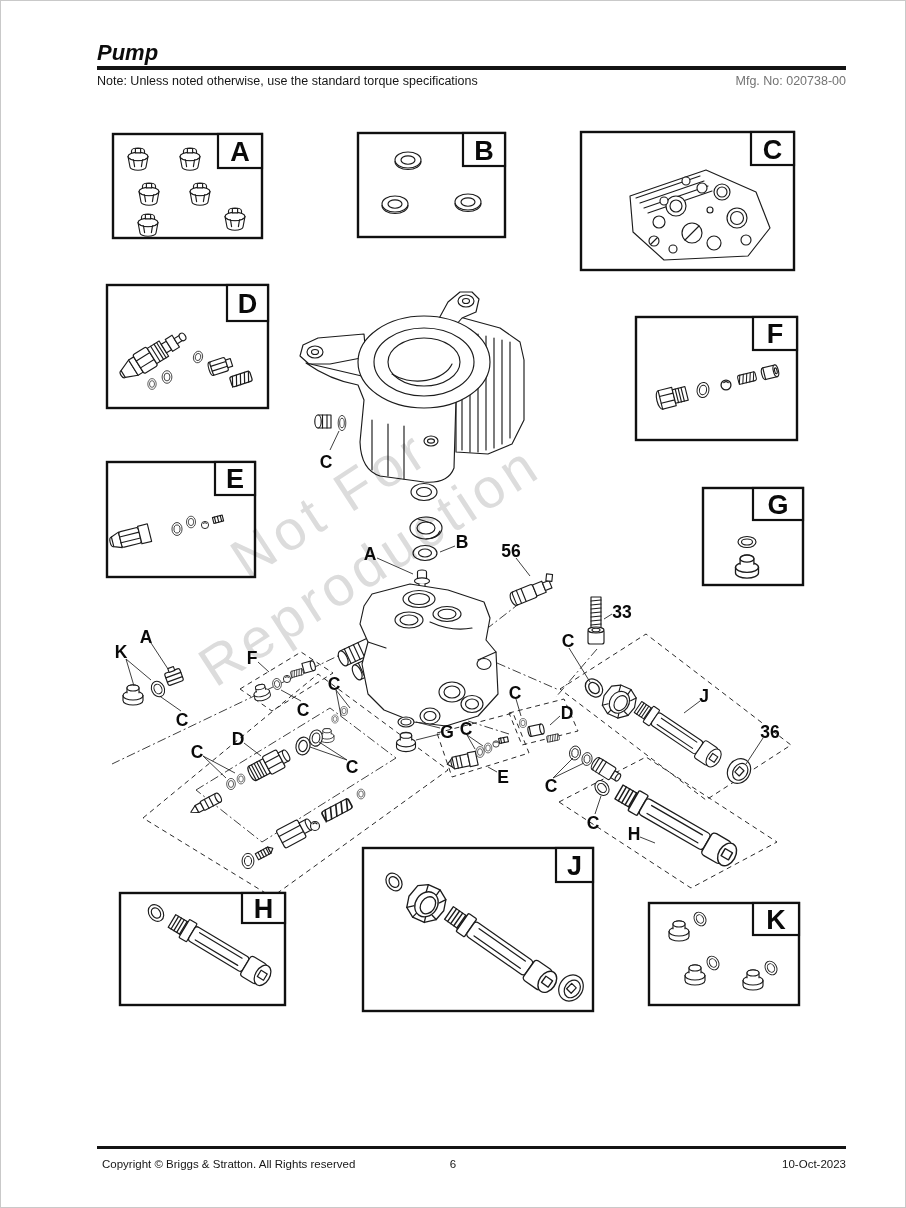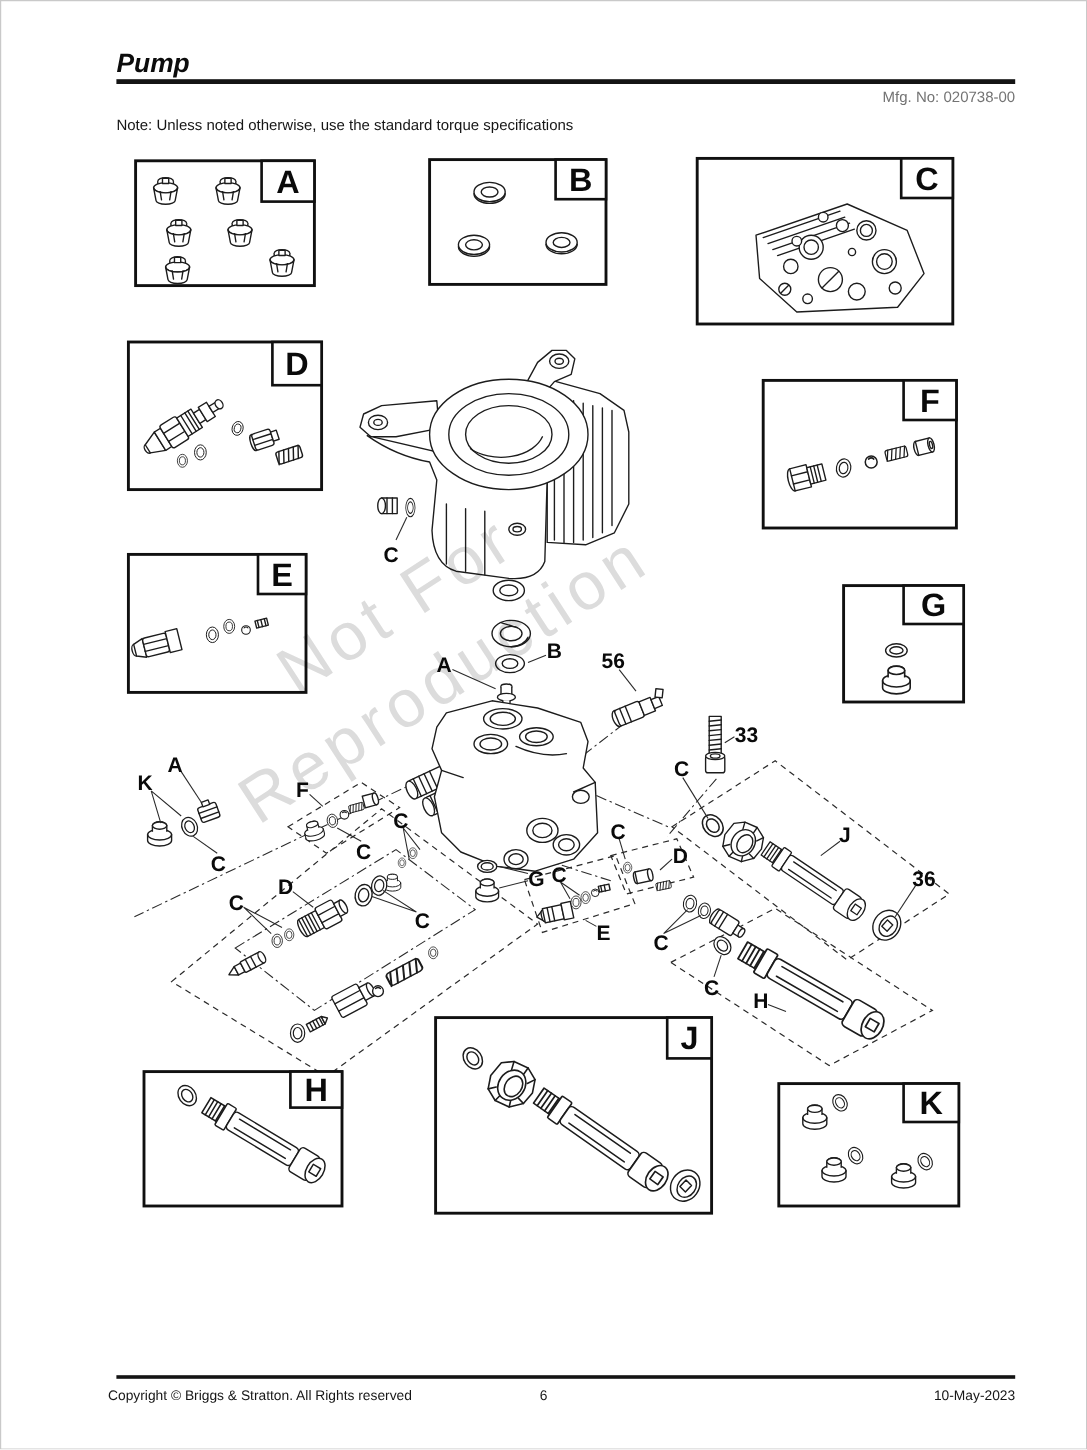--- a/index.html
+++ b/index.html
@@ -1,25 +1,25 @@
 <!DOCTYPE html>
 <html><head>
 <meta charset="utf-8">
 <style>
   html,body{margin:0;padding:0;background:#fff;}
   .page{position:relative;width:906px;height:1208px;background:#fff;
         font-family:"Liberation Sans",sans-serif;overflow:hidden;
         box-shadow:inset 0 0 0 1px #c9c9c9;}
   .hdr-title{position:absolute;left:97px;top:40px;font-size:22px;font-style:italic;font-weight:bold;color:#0c0c0c;}
   .hdr-rule{position:absolute;left:97px;top:66px;width:749px;height:4px;background:#141414;}
-  .hdr-note{position:absolute;left:97px;top:74px;font-size:12.5px;color:#161616;margin-top:23px;}
+  .hdr-note{position:absolute;left:97px;top:74px;font-size:12.5px;color:#161616;}
   .hdr-mfg{position:absolute;top:74px;right:60px;font-size:12.5px;color:#737373;}
   .ftr-rule{position:absolute;left:97px;top:1146px;width:749px;height:3px;background:#141414;}
   .ftr{position:absolute;top:1158px;font-size:11.5px;color:#161616;}
-  .ftr.copy{left:90px;text-align:right;}
+  .ftr.copy{left:102px;text-align:right;}
   .ftr.num{left:0;width:906px;text-align:center;}
   .ftr.date{right:60px;}
   .watermark{position:absolute;left:95px;top:462px;width:510px;text-align:center;
              font-size:56px;letter-spacing:5px;line-height:1.3;color:#bfbfbf;opacity:.55;
              transform:rotate(-33deg);mix-blend-mode:multiply;pointer-events:none;}
   svg.diagram{position:absolute;left:0;top:0;}
   .ln{stroke:#1c1c1c;stroke-width:1.15;fill:none;stroke-linecap:round;stroke-linejoin:round;}
   .fw{stroke:#1c1c1c;stroke-width:1.15;fill:#fff;stroke-linejoin:round;}
   .kit{stroke:#101010;stroke-width:2.4;fill:#fff;}
   .tab{stroke:#101010;stroke-width:2.2;fill:#fff;}
@@ -537,15 +537,15 @@
   </svg>
 
   <div class="watermark">
     <div>Not For</div>
     <div>Reproduction</div>
   </div>
 
   <div class="ftr-rule"></div>
   <div class="ftr copy">Copyright ©  Briggs &amp; Stratton. All Rights reserved</div>
   <div class="ftr num">6</div>
-  <div class="ftr date">10-May-2023</div>
+  <div class="ftr date">10-Oct-2023</div>
 
 </div>
 
 </body></html>

